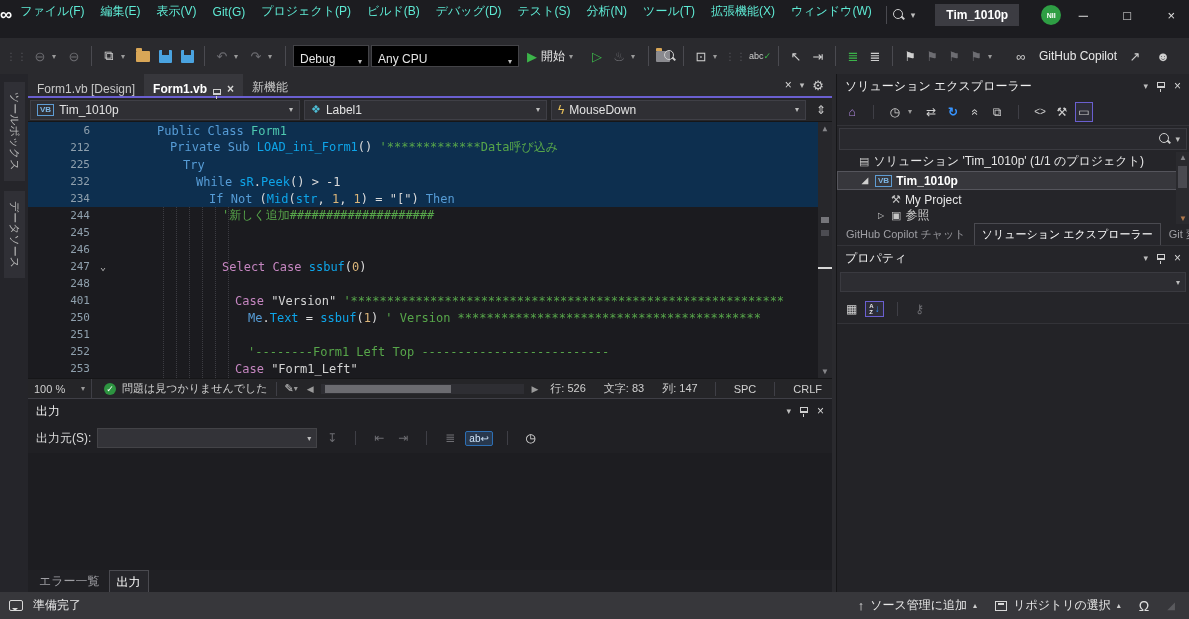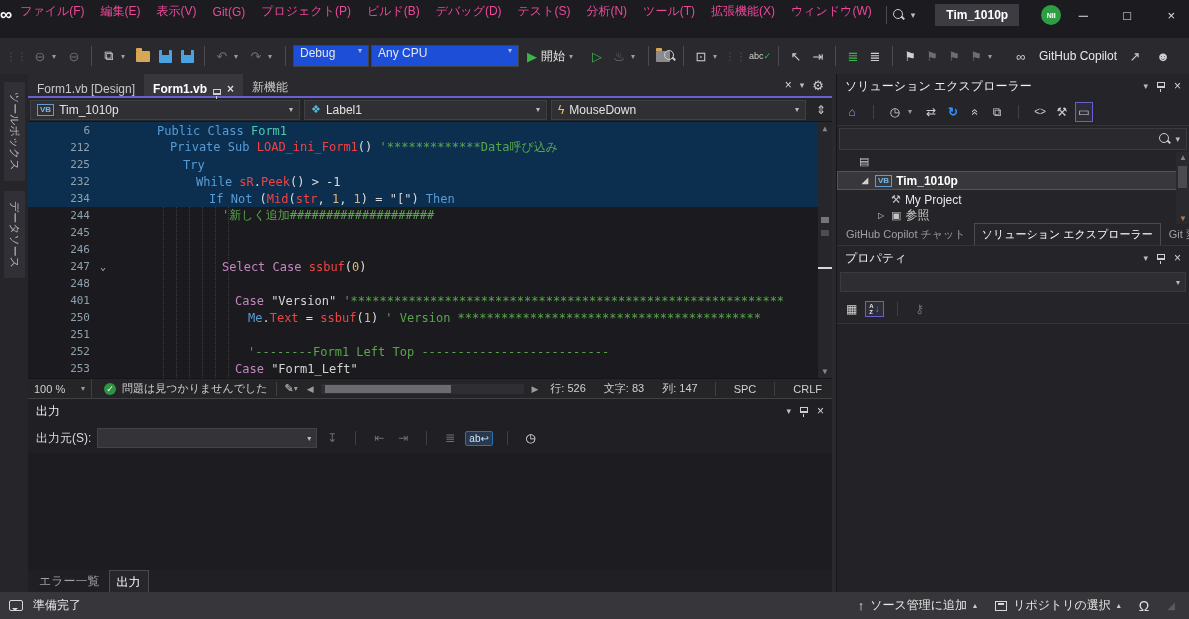--- a/index.html
+++ b/index.html
@@ -9,42 +9,42 @@
   *{box-sizing:border-box}
   html,body{margin:0;padding:0}
   body{width:1189px;height:619px;overflow:hidden;background:var(--bg);
        font-family:"Liberation Sans",sans-serif;font-size:12px;color:var(--txt);position:relative}
 
   
   .titlebar{position:absolute;left:0;top:0;width:100%;height:38px;background:#1c1c20;display:flex}
   .vs-logo{width:40px;height:30px;display:flex;align-items:center;justify-content:center;font-size:17px;color:#fff;font-weight:bold}
   .menu-rows{display:flex;flex-direction:column;padding-top:3px}
   .mrow{display:flex;height:17px;align-items:center}
-  .menu-item{padding:0 8px;color:#ec4899;white-space:nowrap;cursor:default}
+  .menu-item{padding:0 8px;color:#5eead4;white-space:nowrap;cursor:default}
   .title-center{display:flex;align-items:center;height:30px;margin-left:6px;gap:6px}
   .sep-v{width:1px;height:18px;background:#4a4a50}
   .mag{position:relative;width:12px;height:12px;display:inline-block}
   .mag::before{content:'';position:absolute;left:0;top:0;width:8px;height:8px;border:1.5px solid #cfcfcf;border-radius:50%}
   .mag::after{content:'';position:absolute;left:8px;top:8px;width:4px;height:1.5px;background:#cfcfcf;transform:rotate(45deg)}
   .caret{color:#bdbdbd;font-size:9px}
   .title-search-box{min-width:84px;height:22px;background:#3c3c42;color:#fff;font-weight:bold;
     display:flex;align-items:center;justify-content:center;padding:0 10px;margin-left:14px}
   .account-badge{width:20px;height:20px;border-radius:50%;background:#2e9e44;color:#fff;font-size:7px;font-weight:bold;
     display:flex;align-items:center;justify-content:center;margin-left:16px}
   .win-controls{margin-left:auto;display:flex}
   .winbtn{width:44px;height:30px;display:flex;align-items:center;justify-content:center;color:#e0e0e0;font-size:13px}
 
   
   .toolbar{position:absolute;left:0;top:38px;width:100%;height:36px;background:#2a2a2e;display:flex;align-items:center;padding:0 6px;gap:2px}
   .tbi{min-width:20px;height:22px;display:flex;align-items:center;justify-content:center;font-size:13px;color:#cfcfcf}
   .tbi.dim{color:var(--dim)}
   .tcaret{font-size:8px;color:#9a9a9a;width:10px}
   .tsep{width:1px;height:20px;background:#4a4a50;margin:0 5px}
   .grip{color:#55555a;font-size:10px;letter-spacing:1px}
-  .combo{background:#1d4ed8;border:1px solid #434347;height:22px;display:flex;align-items:flex-start;padding:0 6px;gap:6px;color:#e6e6e6}
+  .combo{background:#000000;border:1px solid #434347;height:22px;display:flex;align-items:flex-end;padding:0 6px;gap:6px;color:#e6e6e6}
   .combo .cc{margin-left:auto;font-size:8px;color:#bdbdbd}
   .start-btn{display:flex;align-items:center;gap:4px;padding:0 6px;height:24px;color:#e8e8e8}
   .play{color:#3cb44a;font-size:13px}
   .play-outline{color:#3cb44a;font-size:13px}
   .folder-ic{width:14px;height:11px;background:#d8a657;border-radius:1px;position:relative}
   .folder-ic::before{content:'';position:absolute;top:-3px;left:0;width:6px;height:3px;background:#d8a657;border-radius:1px 1px 0 0}
   .save-ic{width:13px;height:13px;background:#4aa3e0;position:relative;border-radius:1px}
   .save-ic::before{content:'';position:absolute;left:3px;top:0;width:7px;height:5px;background:#2a2a2e}
   .copilot-area{margin-left:auto;display:flex;align-items:center;gap:8px;padding-right:10px;color:#e8e8e8}
 
@@ -70,21 +70,21 @@
   .bolt{color:#e8c15a;font-size:12px}
   .diamond{color:#4ec0d9;font-size:11px}
   .splitbtn{margin-left:2px;color:#cfcfcf;font-size:12px;width:18px;text-align:center}
 
   .code-area{flex:1;position:relative;background:#1b1b1f;font-family:"DejaVu Sans Mono",monospace;font-size:12px;overflow:hidden}
   .crow{height:17px;display:flex;align-items:center;white-space:pre}
   .crow.sticky{background:#0d2f4f}
   .gut{width:62px;text-align:right;color:#8fa0ad;font-size:11px;flex:none}
   .fold{width:26px;flex:none;text-align:center;color:#c5c5c5;font-size:10px}
   .ctext{flex:1;min-width:0}
-  .tk-k{color:#569cd6}.tk-ct{color:#c586c0}.tk-ty{color:#4ec9b0}.tk-id{color:#ef4444}
+  .tk-k{color:#569cd6}.tk-ct{color:#c586c0}.tk-ty{color:#4ec9b0}.tk-id{color:#0ea5e9}
   .tk-pn{color:#dcdcdc}.tk-cm{color:#57a64a}.tk-st{color:#d4d4d4}.tk-nu{color:#dcb67a}
   .guides{position:absolute;top:85px;bottom:0;left:0;right:0;pointer-events:none}
   .gline{position:absolute;top:0;bottom:0;width:0;border-left:1px dotted #3c3c42}
   .vscroll{position:absolute;right:0;top:0;bottom:0;width:14px;background:#27272b}
   .vsarrow{position:absolute;left:0;width:14px;text-align:center;color:#86868a;font-size:8px}
   .vsmark{position:absolute;left:3px;width:8px;height:6px}
   .vsline{position:absolute;left:0;width:14px;height:2px;background:#d8d8d8}
 
   .ebar{height:20px;background:#252528;display:flex;align-items:center;font-size:11px;color:#d0d0d0;border-top:1px solid #161618}
   .zoombox{width:64px;height:100%;display:flex;align-items:center;padding:0 6px;gap:8px;border-right:1px solid #3f3f46}
@@ -437,20 +437,21 @@
       <span class="right">
         <span class="mag"></span>
         <span class="caret">▾</span>
       </span>
     </div>
     <div class="se-tree">
       <div>
           <div class="trow" style="padding-left: 6px;">
             <span class="tarrow"></span>
             <span class="ticon">▤</span>
+            <span>ソリューション 'Tim_1010p' (1/1 のプロジェクト)</span>
           </div>
           <div class="trow sel" style="padding-left: 22px;">
             <span class="tarrow">◢</span>
             <span class="vb-badge">VB</span>
             <span>Tim_1010p</span>
           </div>
           <div class="trow" style="padding-left: 38px;">
             <span class="tarrow"></span>
             <span class="ticon">⚒</span>
             <span>My Project</span>

